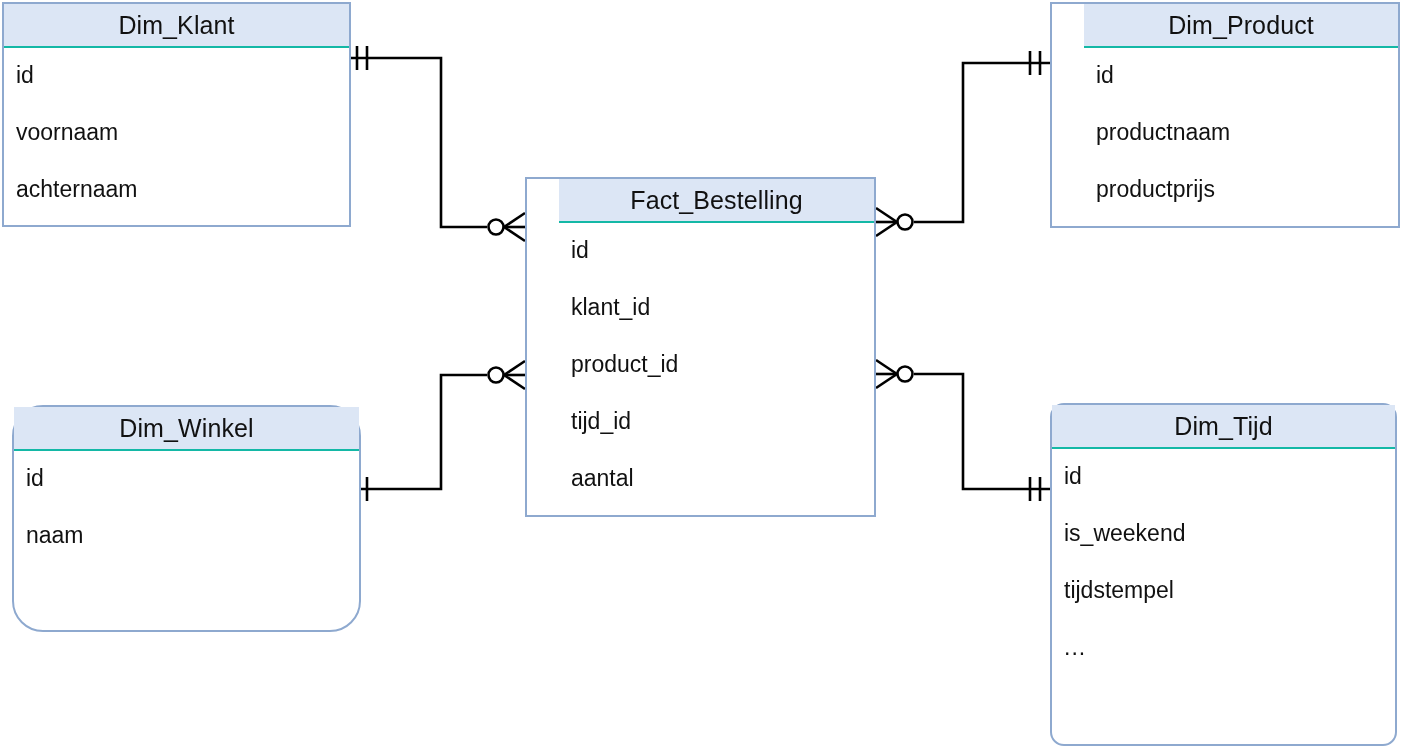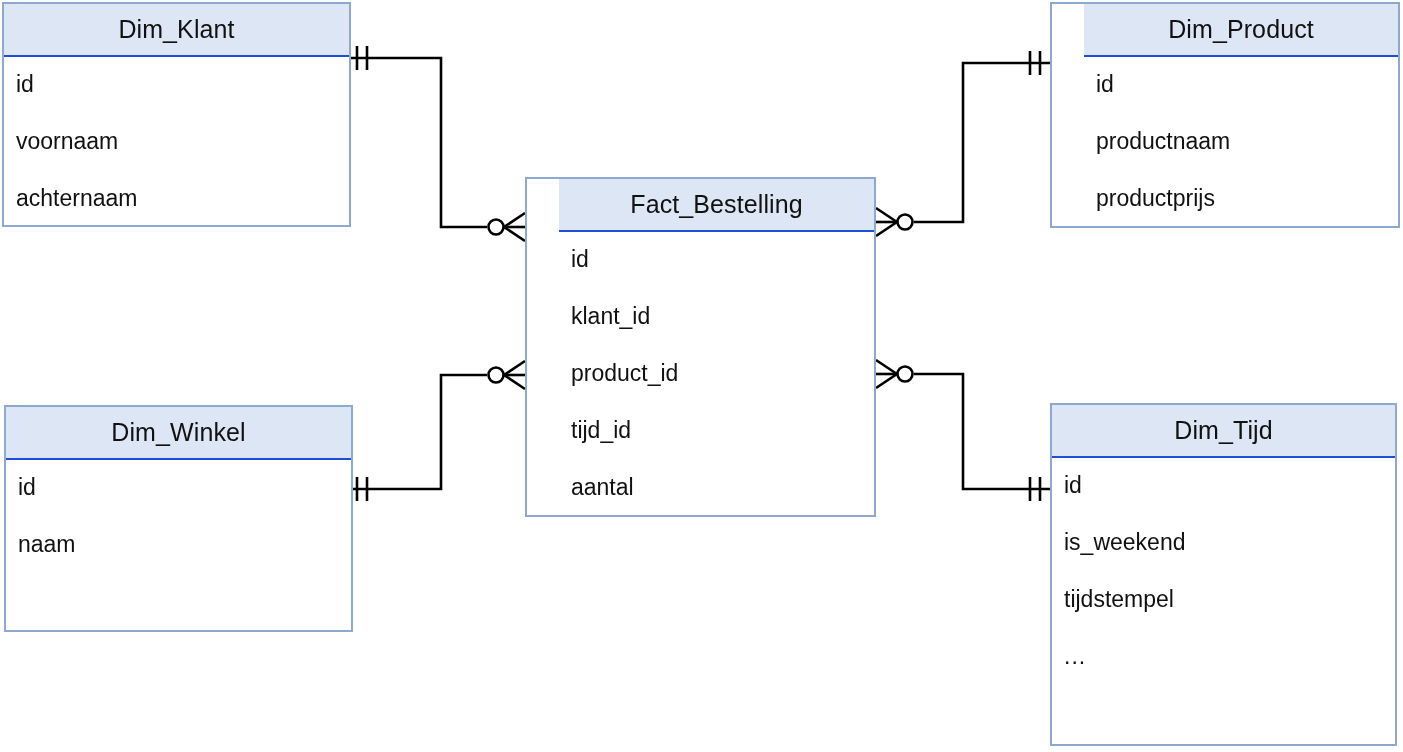--- a/index.html
+++ b/index.html
@@ -29,23 +29,23 @@
   }
   .entity {
     position: absolute;
     box-sizing: border-box;
     border: 2px solid #8ea9cf;
     background: #ffffff;
     z-index: 3;
   }
   .entity-header {
     box-sizing: border-box;
-    height: 53px;
+    height: 44px;
     background: #dce6f5;
-    border-bottom: 2px solid #1d4ed8;
+    border-bottom: 2px solid #14b8a6;
     display: flex;
     align-items: center;
     justify-content: center;
   }
   .entity-title {
     font-size: 25px;
     color: #111111;
     letter-spacing: 0.1px;
     line-height: 1;
     white-space: nowrap;
@@ -174,35 +174,35 @@
       </div>
       <div class="field-row">
         <span class="field-name">tijd_id</span>
       </div>
       <div class="field-row">
         <span class="field-name">aantal</span>
       </div>
     </div>
   </div>
 
-  <div class="entity" style="left:4px; top:405px; width:349px; height:227px;">
+  <div class="entity" style="left:12px; top:405px; width:349px; height:227px;border-radius:31px;">
     <div class="entity-header">
       <span class="entity-title">Dim_Winkel</span>
     </div>
     <div class="entity-body">
       <div class="field-row">
         <span class="field-name">id</span>
       </div>
       <div class="field-row">
         <span class="field-name">naam</span>
       </div>
     </div>
   </div>
 
-  <div class="entity" style="left:1050px; top:403px; width:347px; height:343px;">
+  <div class="entity" style="left:1050px; top:403px; width:347px; height:343px;border-radius:14px;">
     <div class="entity-header">
       <span class="entity-title">Dim_Tijd</span>
     </div>
     <div class="entity-body">
       <div class="field-row">
         <span class="field-name">id</span>
       </div>
       <div class="field-row">
         <span class="field-name">is_weekend</span>
       </div>

